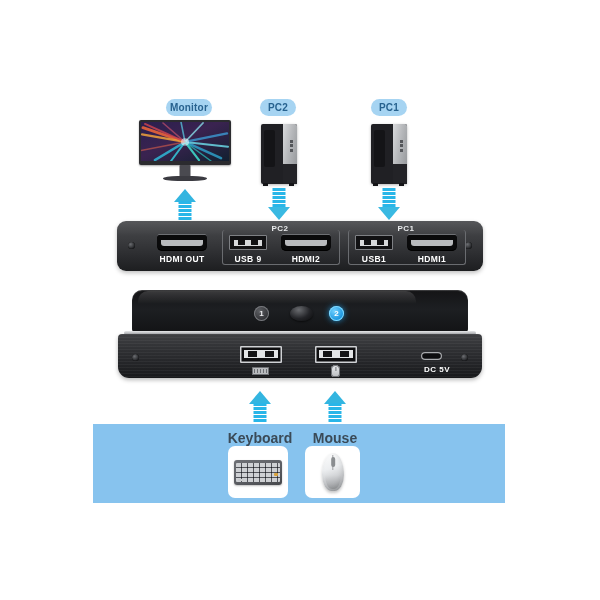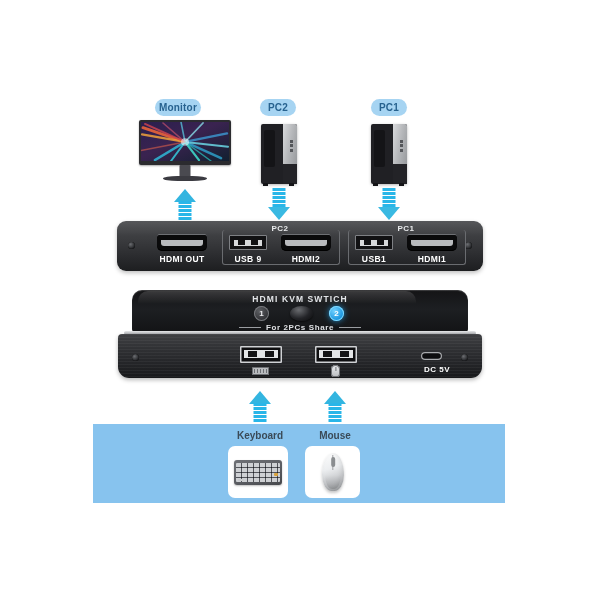--- a/index.html
+++ b/index.html
@@ -6,21 +6,21 @@
   body{width:600px;height:600px;overflow:hidden;position:relative;
        font-family:"Liberation Sans","DejaVu Sans",sans-serif;}
   .stage{position:absolute;left:0;top:0;width:600px;height:600px;}
 
   
   .pill{position:absolute;background:#a6d4f2;color:#27628f;border-radius:9px;
         font-size:10px;font-weight:700;letter-spacing:.2px;text-align:center;
         line-height:17px;height:17px;white-space:nowrap;}
 
   
-  .cap{position:absolute;color:#3a4a57;font-size:10px;font-weight:600;
+  .cap{position:absolute;color:#3a4a57;font-size:14px;font-weight:600;
        text-align:center;white-space:nowrap;}
 
   
   .arrow{position:absolute;}
   .arrow .shaft{position:absolute;left:50%;transform:translateX(-50%);
      width:13px;background:
        repeating-linear-gradient(to bottom,#29b6e8 0 2.6px,#ffffff 2.6px 4.0px);}
   .arrow .head{position:absolute;left:50%;transform:translateX(-50%);
      width:0;height:0;border-left:11px solid transparent;border-right:11px solid transparent;}
   .arrow.up .head{border-bottom:13px solid #33b5e0;top:0;}
@@ -155,21 +155,21 @@
        width:3.6px;height:10px;border-radius:2px;background:#8a8d90;}
   .msArt .low{position:absolute;left:12%;right:12%;bottom:4%;height:38%;
        border-radius:0 0 45% 45%/0 0 100% 100%;
        background:linear-gradient(180deg,rgba(0,0,0,0),rgba(0,0,0,.14));}
 </style>
 </head>
 <body>
 
 <div class="stage">
 
-  <div class="pill" style="left:155px;top:99px;width:46px;">Monitor</div>
+  <div class="pill" style="left:166px;top:99px;width:46px;">Monitor</div>
 
   <div class="mon" style="left:139px;top:120px;width:92px;height:62px;">
     <div class="bez">
       <div class="scr">
         <svg width="100%" height="100%" viewBox="0 0 88 41" preserveAspectRatio="none">
           <defs>
             <linearGradient id="wp" x1="0" y1="0" x2="1" y2="1">
               <stop offset="0" stop-color="#2a1f4e"></stop>
               <stop offset="0.45" stop-color="#3a2350"></stop>
               <stop offset="1" stop-color="#122030"></stop>
@@ -279,29 +279,25 @@
       <div class="lip"></div>
     </div>
     <div class="plabel" style="left:286px;top:33px;width:58px;">HDMI1</div>
   </div>
 
   <div class="kvm" style="left:114px;top:290px;width:372px;height:92px;">
 
     <div class="top"></div>
     <div class="topSheen"></div>
 
-    <div class="brand" style="left:0;top:4px;width:372px;">HDMI KVM SWTICH</div>
 
     <div class="ledBtn off" style="left:140px;top:16px;">1</div>
     <div class="knob" style="left:176px;top:16px;"></div>
     <div class="ledBtn on" style="left:215px;top:16px;">2</div>
 
-    <div class="tagline" style="left:0;top:33px;width:372px;">
-      <span class="r"></span><span>For 2PCs Share</span><span class="r"></span>
-    </div>
 
     <div class="trim"></div>
 
     <div class="face">
       <div class="faceGrain"></div>
     </div>
 
     <div class="screw" style="left:18px;top:64px;"></div>
     <div class="screw" style="right:18px;top:64px;"></div>
 

